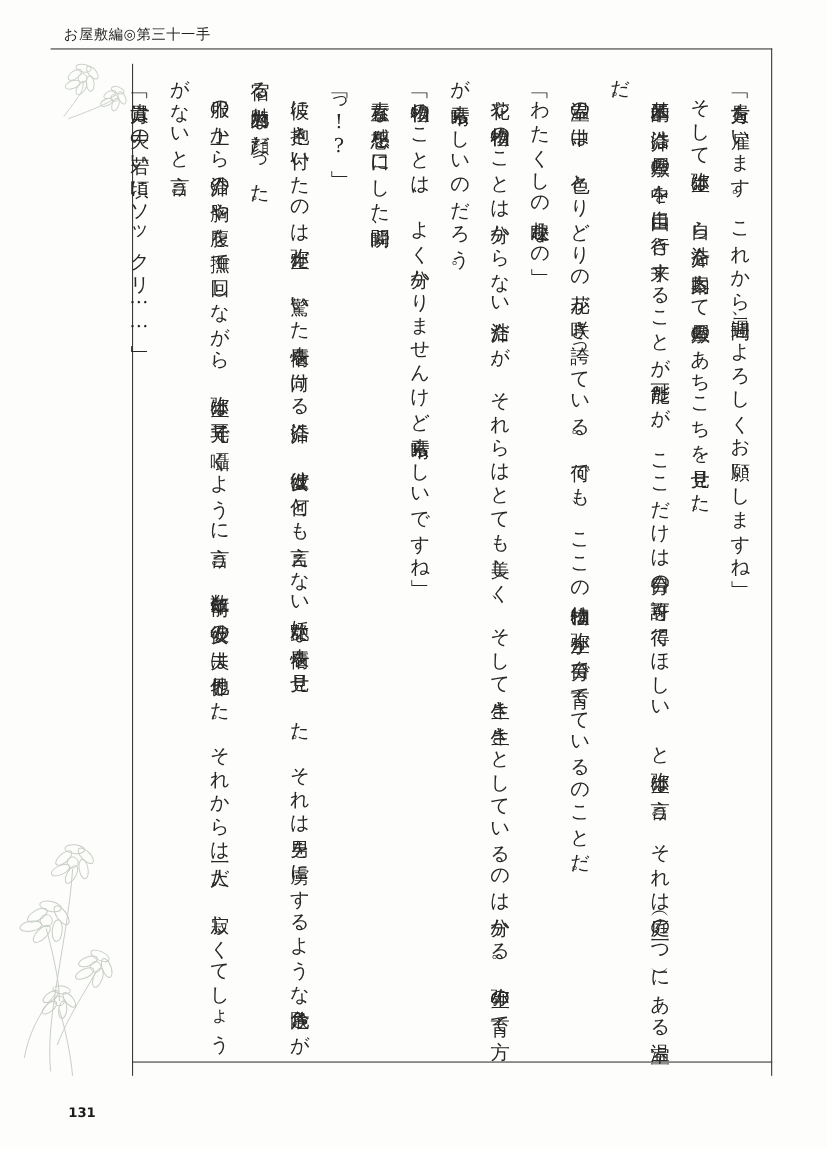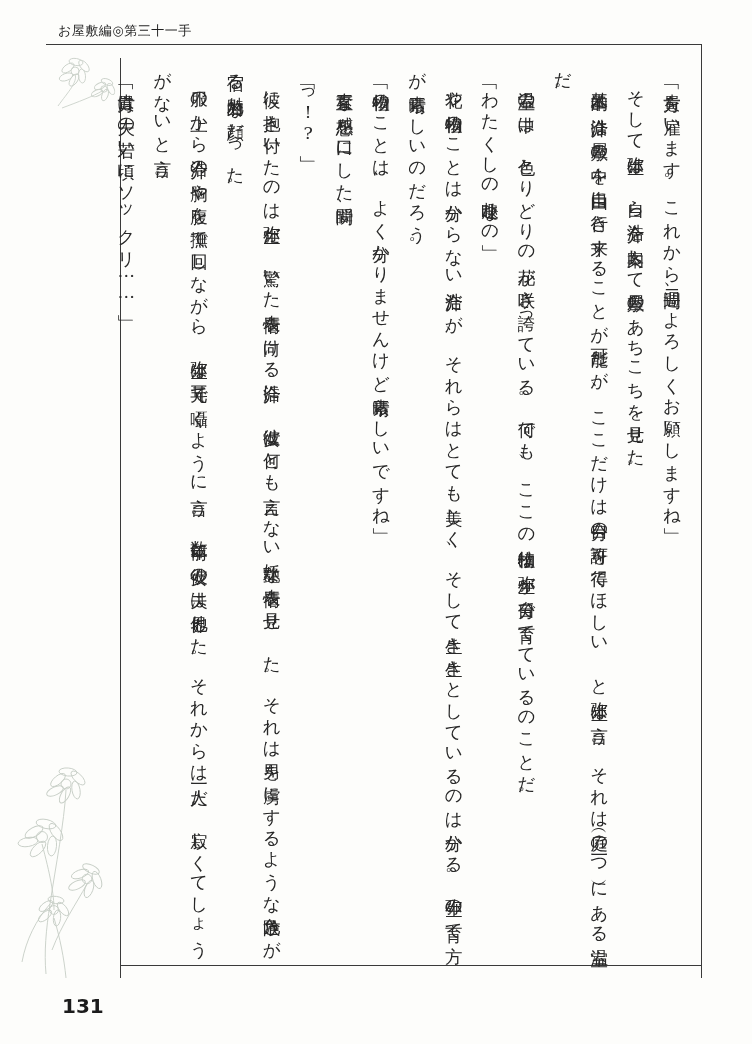--- a/index.html
+++ b/index.html
@@ -60,21 +60,21 @@
     width: 0;
     height: 920px;
     border-left: 1px solid #3a3a3a;
   }
 
   
   .folio {
     position: absolute;
     bottom: 26px;
     left: 62px;
-    font-size: 20px;
+    font-size: 12px;
     font-weight: bold;
     font-family: "DejaVu Sans", "Liberation Sans", sans-serif;
     color: #1c1c1c;
   }
 
   
   .body-text {
     position: absolute;
     top: 60px;
     right: 62px;

